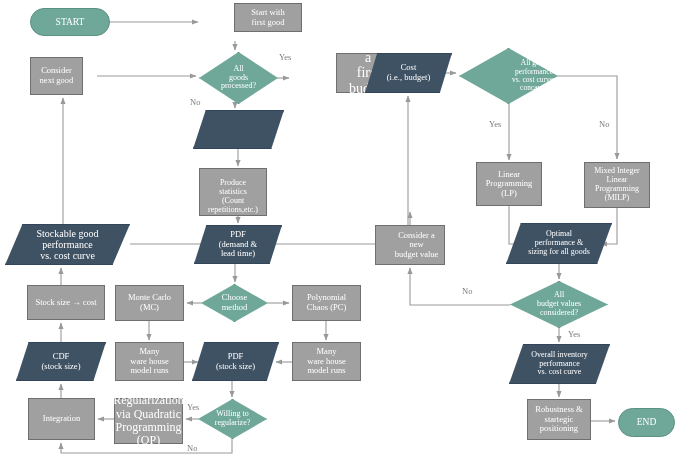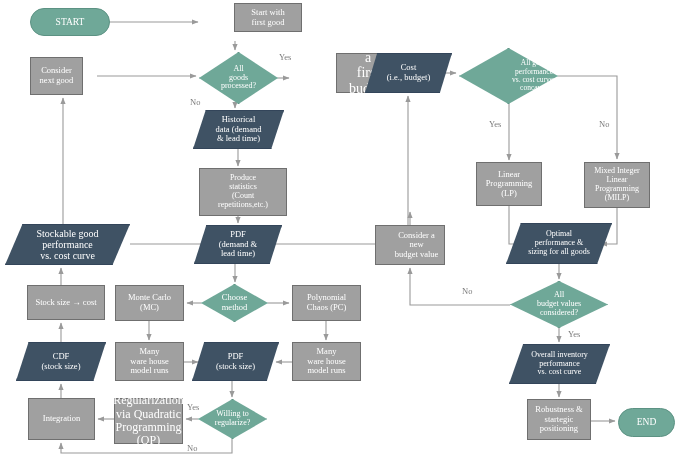--- a/index.html
+++ b/index.html
@@ -196,36 +196,33 @@
       </div>
       <div class="node shape-decision" style="left: 459px; top: 48px; width: 99px; height: 56px; font-size: 7.5px; justify-content: flex-end;">
         <div class="dia"></div>
         <span class="lbl">All good
 performance
 vs. cost curves
 concave?</span>
       </div>
       <div class="node shape-data" style="left: 193px; top: 110px; width: 91px; height: 39px; font-size: 8.5px;">
         <div class="par"></div>
-        <span class="lbl">Historical
-data (demand
-&amp; lead time)</span>
       </div>
       <div class="node shape-process" style="left: 476px; top: 162px; width: 66px; height: 44px; font-size: 8.5px;">
         <span class="lbl">Linear
 Programming
 (LP)</span>
       </div>
       <div class="node shape-process" style="left: 584px; top: 162px; width: 66px; height: 46px; font-size: 8px;">
         <span class="lbl">Mixed Integer
 Linear
 Programming
 (MILP)</span>
       </div>
-      <div class="node shape-process" style="left: 199px; top: 168px; width: 88px; height: 48px; font-size: 8px;">
+      <div class="node shape-process" style="left: 199px; top: 168px; width: 68px; height: 48px; font-size: 8px; align-items: flex-end;">
         <span class="lbl">Produce
 statistics
 (Count
 repetitions,etc.)</span>
       </div>
       <div class="node shape-data" style="left: 194px; top: 225px; width: 88px; height: 39px; font-size: 8.5px;">
         <div class="par"></div>
         <span class="lbl">PDF
 (demand &amp;
 lead time)</span>

